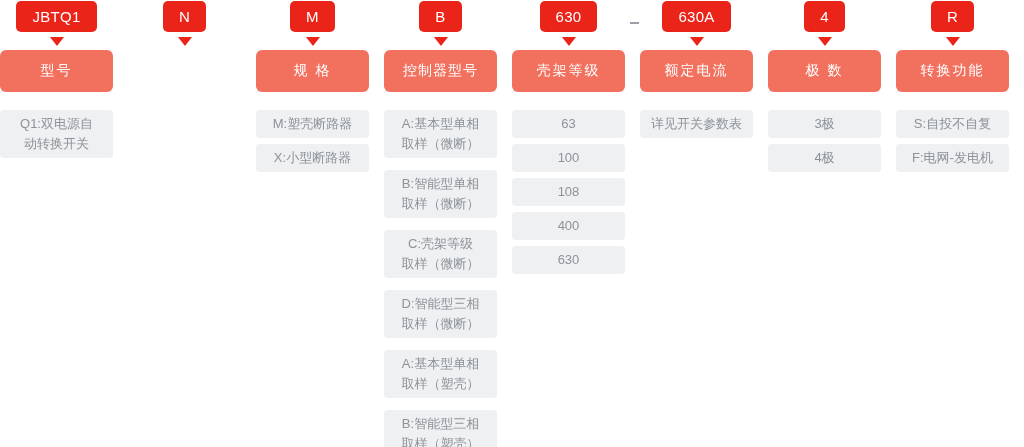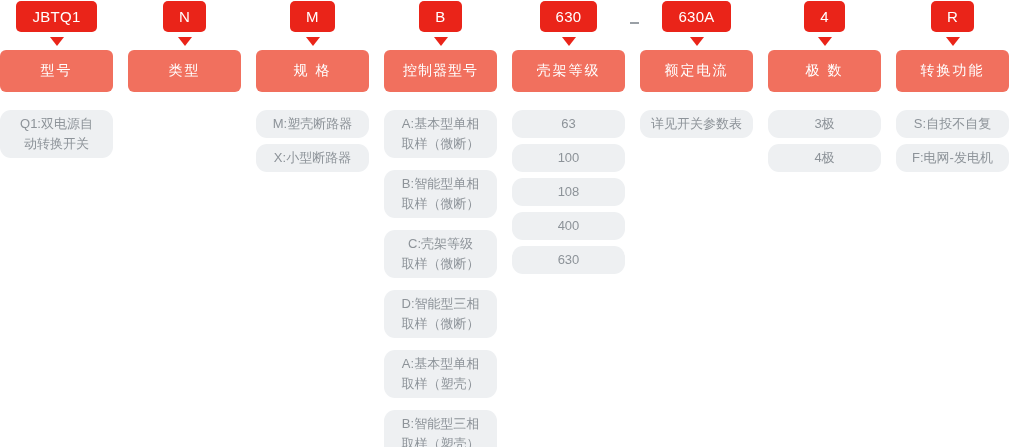--- a/index.html
+++ b/index.html
@@ -94,21 +94,21 @@
   .options {
     margin-top: 18px;
     width: 113px;
     display: flex;
     flex-direction: column;
     align-items: stretch;
   }
   .option {
     background: #eef0f2;
     color: #8d9399;
-    border-radius: 11px;
+    border-radius: 4px;
     font-size: 13px;
     line-height: 20px;
     padding: 4px 4px;
     margin-bottom: 8px;
     text-align: center;
     box-sizing: border-box;
     white-space: pre-line;
   }
   .option.two-line { margin-bottom: 12px; }
   .option.tight { margin-bottom: 6px; }
@@ -141,21 +141,20 @@
 动转换开关</div>
       </div>
     </div>
     <div class="column">
       <div class="code-chip-wrap">
         <div class="code-chip">N</div>
       </div>
       <div class="arrow-wrap">
         <div class="arrow"></div>
       </div>
-      <div class="cat-box">类型</div>
     </div>
     <div class="column">
       <div class="code-chip-wrap">
         <div class="code-chip">M</div>
       </div>
       <div class="arrow-wrap">
         <div class="arrow"></div>
       </div>
       <div class="cat-box">规 格</div>
       <div class="options">

